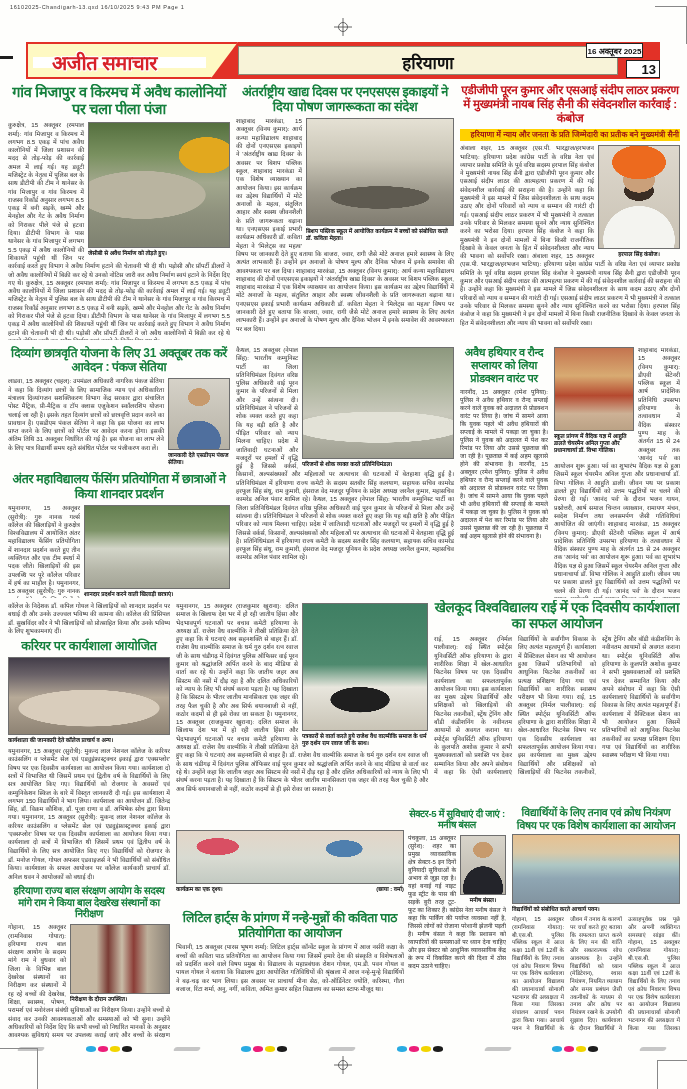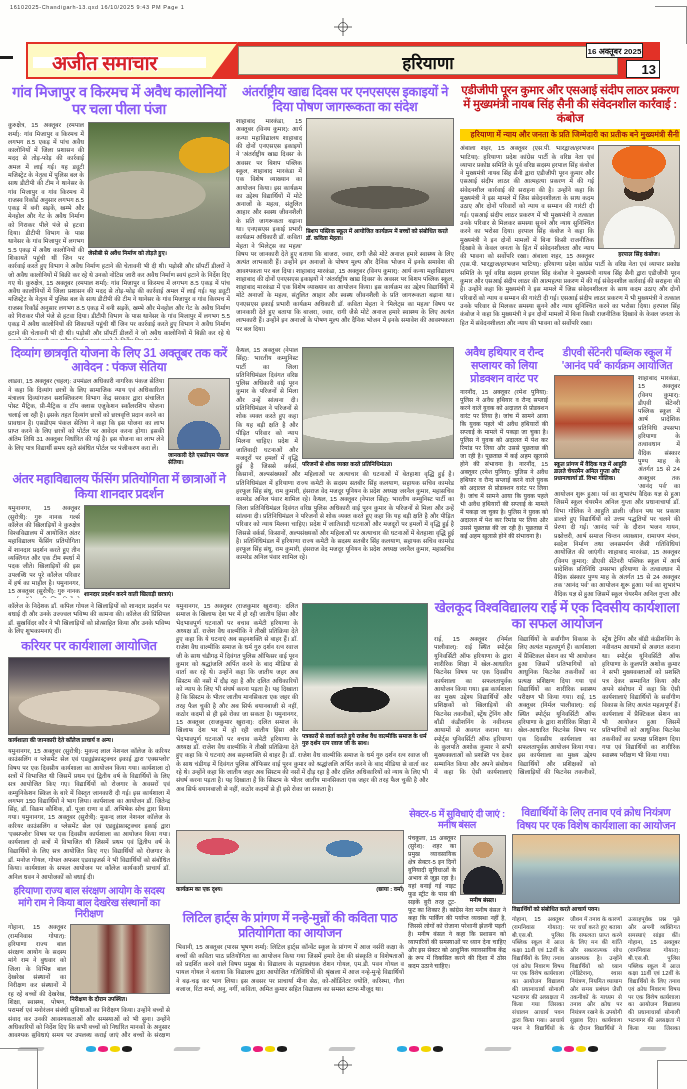--- a/index.html
+++ b/index.html
@@ -33,21 +33,21 @@
   .mast-section{position:absolute;left:212px;top:4px;width:380px;height:29px;background:#f8f3d8;border:1px solid #8a8a76;
     display:flex;align-items:flex-end;justify-content:center}
   .mast-section span{font-size:17px;font-weight:800;color:#101010}
   .mast-date{position:absolute;left:560px;top:1px;width:57px;height:15px;background:#fff;border:1px solid #222;
     font-size:8px;font-weight:700;color:#111;display:flex;align-items:center;justify-content:center;white-space:nowrap}
   .mast-page{position:absolute;left:600px;top:18px;width:34px;height:18px;background:#fff;border:1px solid #222;
     font-size:13px;font-weight:800;color:#111;display:flex;align-items:center;justify-content:flex-end;padding-right:3px}
 
   
   .art{position:absolute;overflow:hidden}
-  .art h2{font-weight:800;color:#8b5cf6;text-align:center;line-height:1.18;letter-spacing:-0.3px;margin-bottom:3px}
+  .art h2{font-weight:800;color:#15803d;text-align:center;line-height:1.18;letter-spacing:-0.3px;margin-bottom:3px}
   .art h2.red{color:#c4161d}
   .subhead{background:#ffd100;color:#9c1115;font-weight:800;font-size:7.8px;line-height:1.1;text-align:right;
     padding:2px 1px;margin-bottom:3px;white-space:nowrap;overflow:hidden}
   .body{font-size:6.2px;line-height:1.34;text-align:justify;color:#2d2d2d;overflow:hidden}
   .cont{font-size:6.2px;line-height:1.34;text-align:justify;color:#2d2d2d;overflow:hidden;margin-bottom:4px}
   .cols3{column-count:3;column-gap:6px}
   figure{margin:0;overflow:hidden}
   .fr{float:right;margin:1px 0 2px 4px}
   .fl{float:left;margin:1px 4px 2px 0}
   .photo{width:100%;border:1px solid #6f6f6f;display:block}
@@ -224,21 +224,20 @@
       <span>कैथल, 15 अक्तूबर (नेपाल सिंह): भारतीय कम्युनिस्ट पार्टी का जिला प्रतिनिधिमंडल दिवंगत वरिष्ठ पुलिस अधिकारी वाई पूरन कुमार के परिजनों से मिला और उन्हें सांत्वना दी। प्रतिनिधिमंडल ने परिजनों से शोक व्यक्त करते हुए कहा कि यह बड़ी क्षति है और पीड़ित परिवार को न्याय मिलना चाहिए। प्रदेश में जातिवादी घटनाओं और मजदूरों पर हमलों में वृद्धि हुई है जिससे वर्कर्स, किसानों, अल्पसंख्यकों और महिलाओं पर अत्याचार की घटनाओं में बेतहाशा वृद्धि हुई है। प्रतिनिधिमंडल में हरियाणा राज्य कमेटी के सदस्य सतबीर सिंह कलयाण, सहायक सचिव कामरेड हरफूल सिंह संधू, राम कुमारी, हंसराज वेद मजदूर यूनियन के प्रदेश अध्यक्ष जरनैल कुमार, महासचिव कामरेड अनिल पंवार शामिल रहे। कैथल, 15 अक्तूबर (नेपाल सिंह): भारतीय कम्युनिस्ट पार्टी का जिला प्रतिनिधिमंडल दिवंगत वरिष्ठ पुलिस अधिकारी वाई पूरन कुमार के परिजनों से मिला और उन्हें सांत्वना दी। प्रतिनिधिमंडल ने परिजनों से शोक व्यक्त करते हुए कहा कि यह बड़ी क्षति है और पीड़ित परिवार को न्याय मिलना चाहिए। प्रदेश में जातिवादी घटनाओं और मजदूरों पर हमलों में वृद्धि हुई है जिससे वर्कर्स, किसानों, अल्पसंख्यकों और महिलाओं पर अत्याचार की घटनाओं में बेतहाशा वृद्धि हुई है। प्रतिनिधिमंडल में हरियाणा राज्य कमेटी के सदस्य सतबीर सिंह कलयाण, सहायक सचिव कामरेड हरफूल सिंह संधू, राम कुमारी, हंसराज वेद मजदूर यूनियन के प्रदेश अध्यक्ष जरनैल कुमार, महासचिव कामरेड अनिल पंवार शामिल रहे।</span>
     </div>
   </article>
 
   <article class="art a-weapon">
     <h2>अवैध हथियार व रौन्द सप्लायर को लिया प्रोडक्शन वारंट पर</h2>
     <div class="body">नारनौंद, 15 अक्तूबर (रमेश पुनिया): पुलिस ने अवैध हथियार व रौन्द सप्लाई करने वाले युवक को अदालत से प्रोडक्शन वारंट पर लिया है। जांच में सामने आया कि युवक पहले भी अवैध हथियारों की सप्लाई के मामले में पकड़ा जा चुका है। पुलिस ने युवक को अदालत में पेश कर रिमांड पर लिया और उससे पूछताछ की जा रही है। पूछताछ में कई अहम खुलासे होने की संभावना है। नारनौंद, 15 अक्तूबर (रमेश पुनिया): पुलिस ने अवैध हथियार व रौन्द सप्लाई करने वाले युवक को अदालत से प्रोडक्शन वारंट पर लिया है। जांच में सामने आया कि युवक पहले भी अवैध हथियारों की सप्लाई के मामले में पकड़ा जा चुका है। पुलिस ने युवक को अदालत में पेश कर रिमांड पर लिया और उससे पूछताछ की जा रही है। पूछताछ में कई अहम खुलासे होने की संभावना है।</div>
   </article>
 
   <article class="art a-anand">
-    <h2>डीएवी सेंटेनरी पब्लिक स्कूल में 'आनंद पर्व' कार्यक्रम आयोजित</h2>
     <div class="body">
       <figure class="fl" style="width:80px">
         <div class="photo ph-anand"></div>
         <figcaption>स्कूल प्रांगण में वैदिक यज्ञ में आहुति डालते चेयरमैन अनिल गुप्ता और प्रधानाचार्या डॉ. विभा गोलिक।</figcaption>
       </figure>
       <span>शाहाबाद मारकंडा, 15 अक्तूबर (विनय कुमार): डीएवी सेंटेनरी पब्लिक स्कूल में आर्ष प्रादेशिक प्रतिनिधि उपसभा हरियाणा के तत्वावधान में वैदिक संस्कार पुण्य माह के अंतर्गत 15 से 24 अक्तूबर तक 'आनंद पर्व' का आयोजन शुरू हुआ। पर्व का शुभारंभ वैदिक यज्ञ से हुआ जिसमें स्कूल चेयरमैन अनिल गुप्ता और प्रधानाचार्या डॉ. विभा गोलिक ने आहुति डाली। जीवन पथ पर प्रकाश डालते हुए विद्यार्थियों को उत्तम पद्धतियों पर चलने की प्रेरणा दी गई। 'आनंद पर्व' के दौरान भजन गायन, प्रश्नोत्तरी, आर्ष समाज चिन्तन व्याख्यान, रामायण मंचन, स्वदेश निर्माण तथा जनसमर्पण जैसी गतिविधियां आयोजित की जाएंगी। शाहाबाद मारकंडा, 15 अक्तूबर (विनय कुमार): डीएवी सेंटेनरी पब्लिक स्कूल में आर्ष प्रादेशिक प्रतिनिधि उपसभा हरियाणा के तत्वावधान में वैदिक संस्कार पुण्य माह के अंतर्गत 15 से 24 अक्तूबर तक 'आनंद पर्व' का आयोजन शुरू हुआ। पर्व का शुभारंभ वैदिक यज्ञ से हुआ जिसमें स्कूल चेयरमैन अनिल गुप्ता और प्रधानाचार्या डॉ. विभा गोलिक ने आहुति डाली। जीवन पथ पर प्रकाश डालते हुए विद्यार्थियों को उत्तम पद्धतियों पर चलने की प्रेरणा दी गई। 'आनंद पर्व' के दौरान भजन गायन, प्रश्नोत्तरी, आर्ष समाज चिन्तन व्याख्यान, रामायण मंचन, स्वदेश निर्माण तथा जनसमर्पण जैसी गतिविधियां आयोजित की जाएंगी।</span>
     </div>
   </article>
 
   <article class="art a-leftcol">

